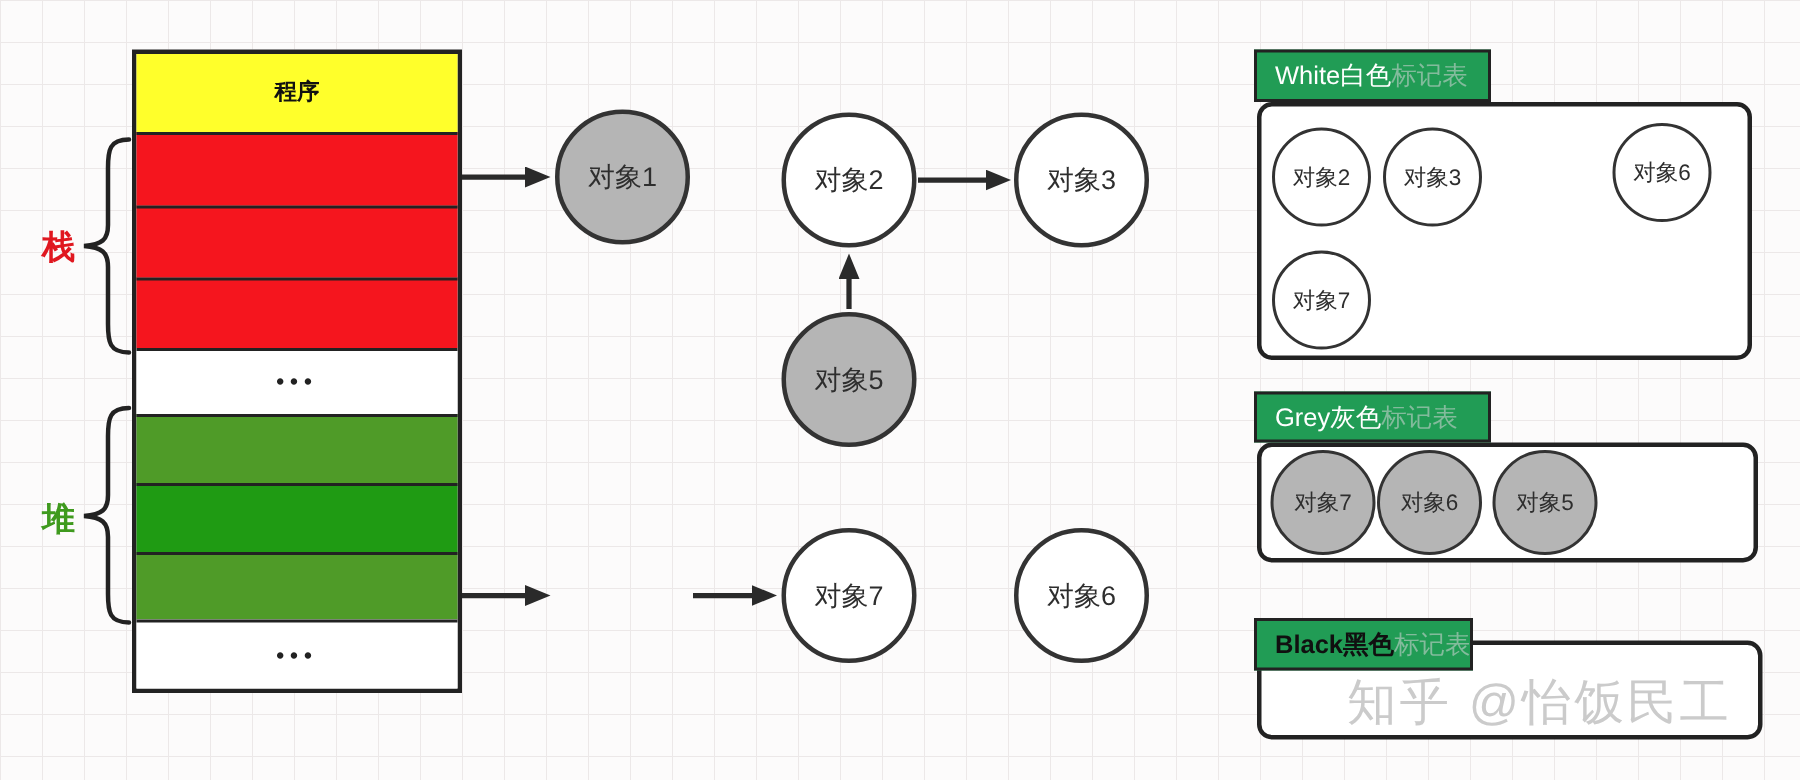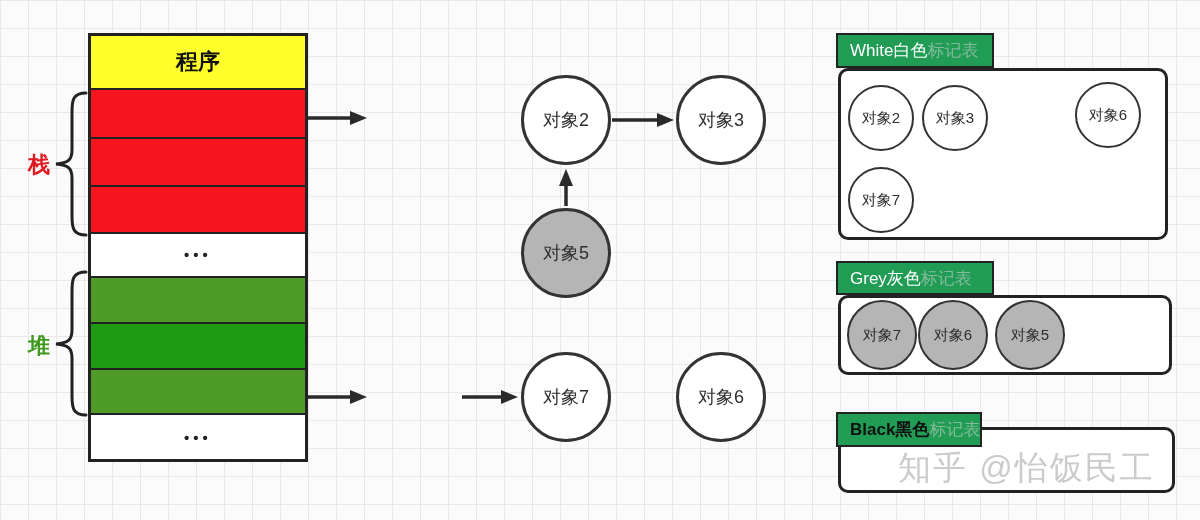--- a/index.html
+++ b/index.html
@@ -20,21 +20,21 @@
     position: absolute; left: 88px; top: 33px;
     width: 220px; height: 429px;
     border: 3px solid #222; background: #fff;
     display: flex; flex-direction: column;
   }
   .rt-row { width: 100%; border-top: 2.5px solid #222; display: flex; align-items: center; justify-content: center; }
   .rt-row:first-child { border-top: none; }
   .rt-header {
     height: 52px; background: #ffff2b;
     flex-direction: column; line-height: 1.25;
-    font-weight: bold; font-size: 22px; color: #111; text-align: center;
+    font-weight: bold; font-size: 15px; color: #111; text-align: center;
   }
   .rt-red    { height: 48px; background: #f5151e; }
   .rt-green-light { height: 46px; background: #4f9b28; }
   .rt-green-dark  { height: 46px; background: #1f9b13; }
   .rt-white  { height: 45px; background: #fff; font-weight: bold; font-size: 15px; letter-spacing: 4px; color: #222; }
 
   
   .side-label { position: absolute; font-weight: bold; font-size: 22px; }
   .label-stack { left: 28px; top: 150px; color: #e01820; }
   .label-heap  { left: 28px; top: 331px; color: #3f9a1e; }
@@ -114,20 +114,21 @@
 
     <path d="M86,272 C73,272 72,279 72,291 L72,330 C72,340 68,343 56,344 C68,345 72,348 72,358 L72,396 C72,408 73,415 86,415" fill="none" stroke="#222" stroke-width="3" stroke-linecap="round"></path>
 
     <line x1="308" y1="118" x2="352" y2="118" stroke="#2a2a2a" stroke-width="3.5" marker-end="url(#ah)"></line>
     <line x1="612" y1="120" x2="659" y2="120" stroke="#2a2a2a" stroke-width="3.5" marker-end="url(#ah)"></line>
     <line x1="566" y1="206" x2="566" y2="184" stroke="#2a2a2a" stroke-width="3.5" marker-end="url(#ah)"></line>
     <line x1="308" y1="397" x2="352" y2="397" stroke="#2a2a2a" stroke-width="3.5" marker-end="url(#ah)"></line>
     <line x1="462" y1="397" x2="503" y2="397" stroke="#2a2a2a" stroke-width="3.5" marker-end="url(#ah)"></line>
   </svg>
 
+  <div class="node grey" style="left:370px; top:73px">对象1</div>
   <div class="node white" style="left:521px; top:75px">对象2</div>
   <div class="node white" style="left:676px; top:75px">对象3</div>
   <div class="node grey" style="left:521px; top:208px">对象5</div>
   <div class="node white" style="left:521px; top:352px">对象7</div>
   <div class="node white" style="left:676px; top:352px">对象6</div>
 
   <div class="mt-tab" style="left:836px; top:33px; width:158px">
     <span class="prefix">White白色</span>
       <span class="suffix">标记表</span>
   </div>

